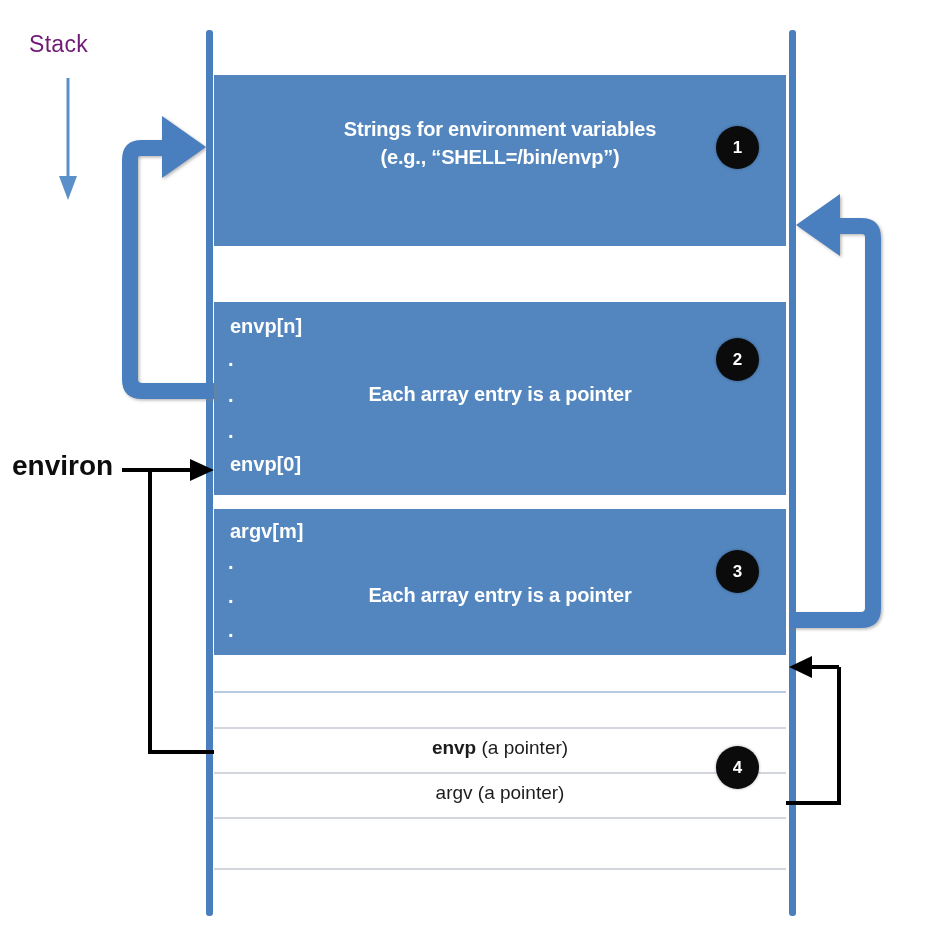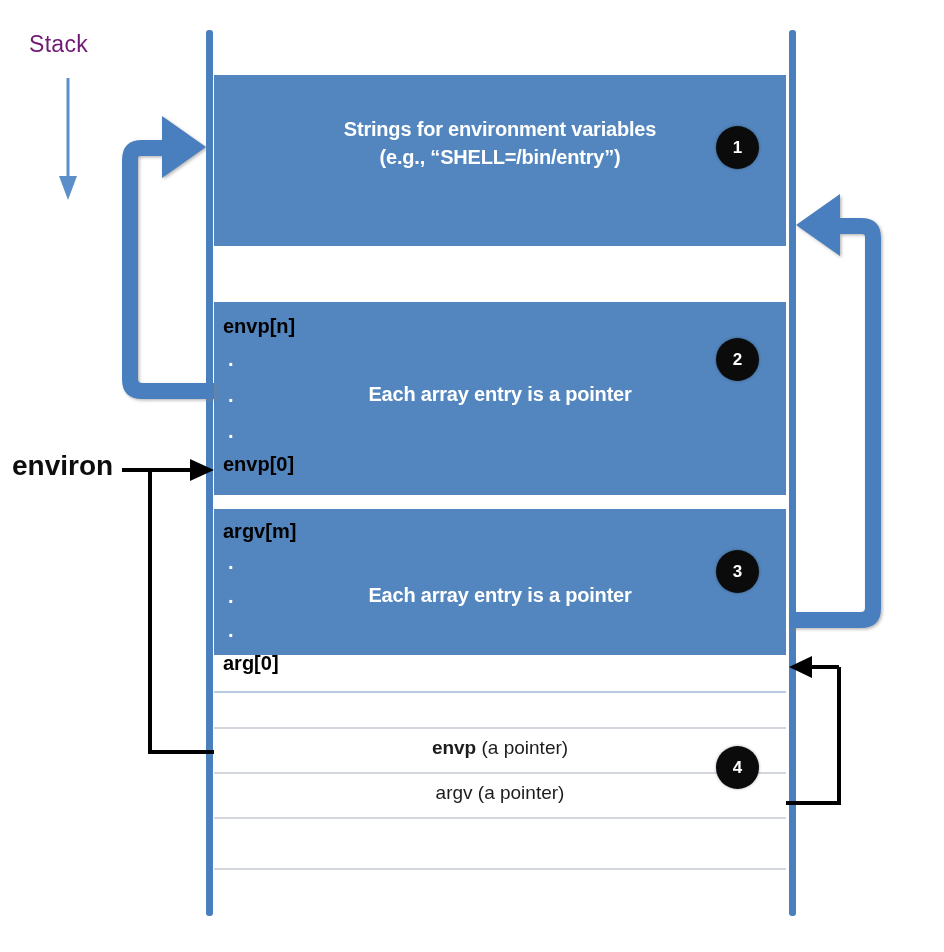--- a/index.html
+++ b/index.html
@@ -54,22 +54,22 @@
     letter-spacing: -0.2px;
   }
   .b1-line-a { top: 40px; }
   .b1-line-b { top: 132px; }
   .b2-line   { top: 78px; }
   .b3-line   { top: 72px; }
 
   
   .idx {
     position: absolute;
-    left: 9px;
-    color: #000000;
+    left: 16px;
+    color: #ffffff;
     font-weight: bold;
     font-size: 20px;
     line-height: 20px;
     white-space: nowrap;
   }
   .dot {
     position: absolute;
     left: 14px;
     color: #ffffff;
     font-weight: bold;
@@ -180,21 +180,21 @@
 
   <div class="rail rail-left"></div>
   <div class="rail rail-right"></div>
 
   <div class="stack-label">Stack</div>
 
   <div class="environ-label">environ</div>
 
   <div class="block block-1">
     <div class="block-center-text b1-line-a">Strings for environment variables</div>
-    <div class="block-center-text" style="top:68px">(e.g., “SHELL=/bin/entry”)</div>
+    <div class="block-center-text" style="top:68px">(e.g., “SHELL=/bin/envp”)</div>
   </div>
 
   <div class="block block-2">
     <div class="idx b2-top">envp[n]</div>
     <div class="dot b2-d1">.</div>
     <div class="dot b2-d2">.</div>
     <div class="dot b2-d3">.</div>
     <div class="idx b2-bot">envp[0]</div>
     <div class="block-center-text b2-line">Each array entry is a pointer</div>
   </div>

